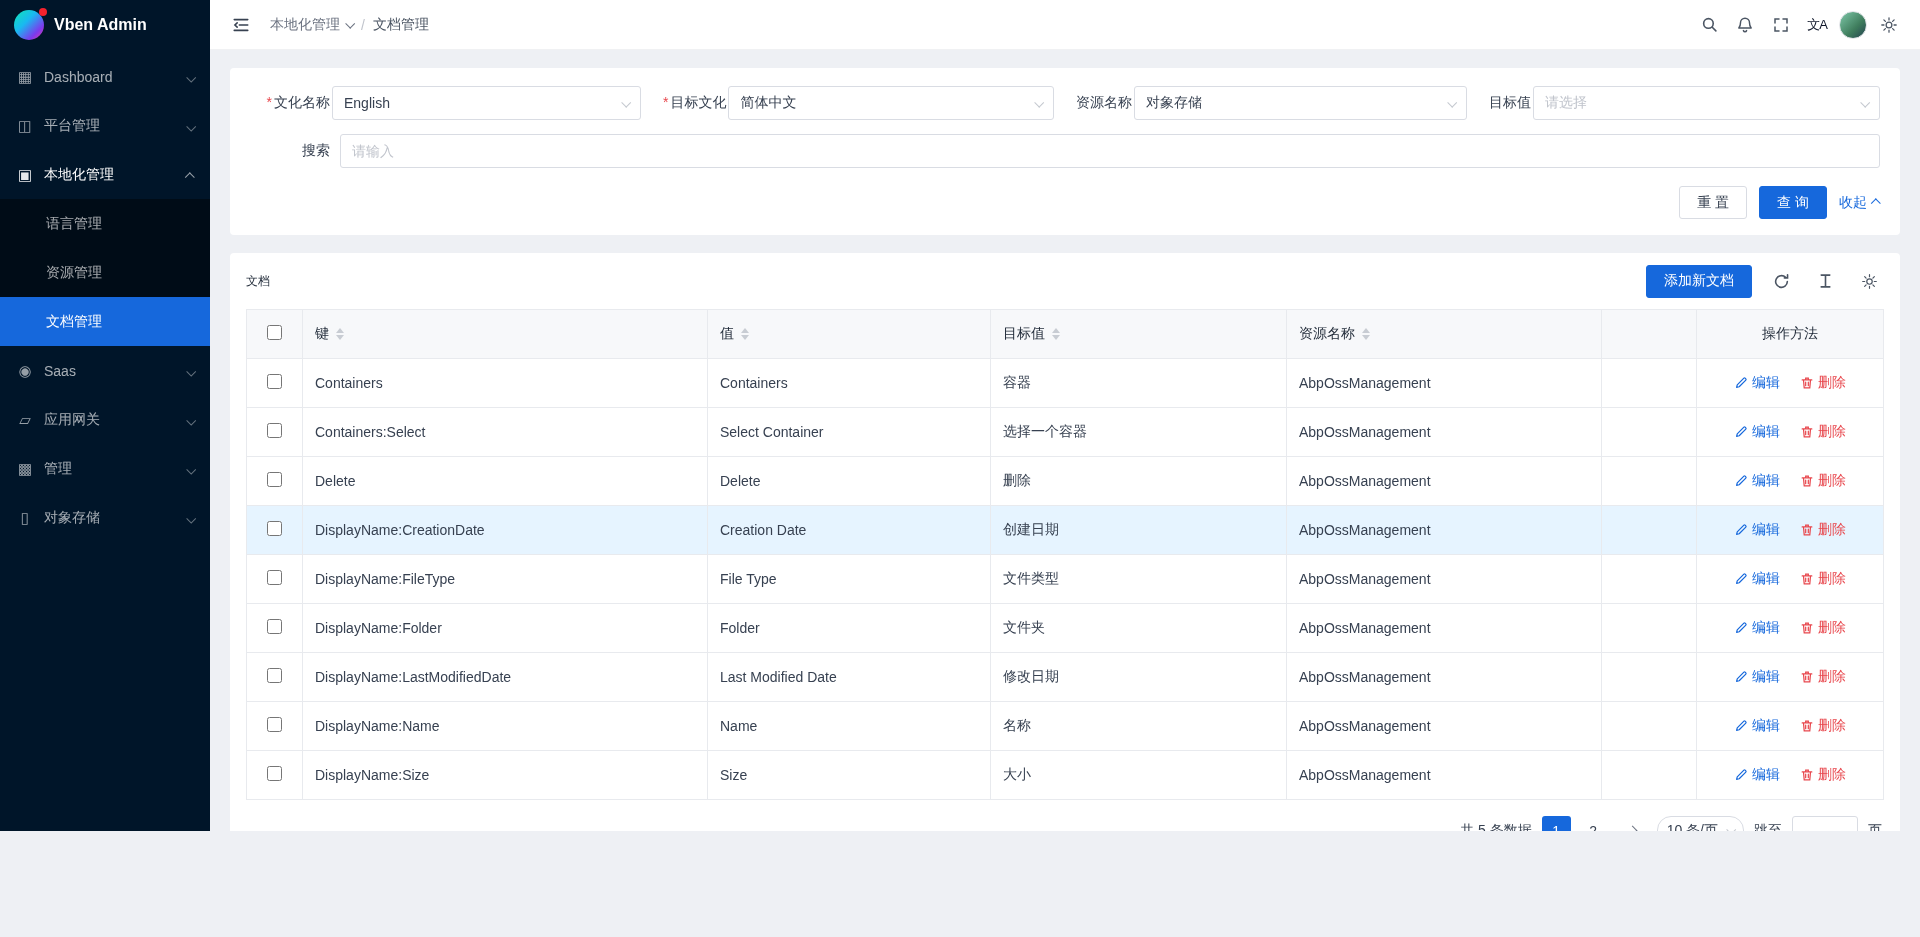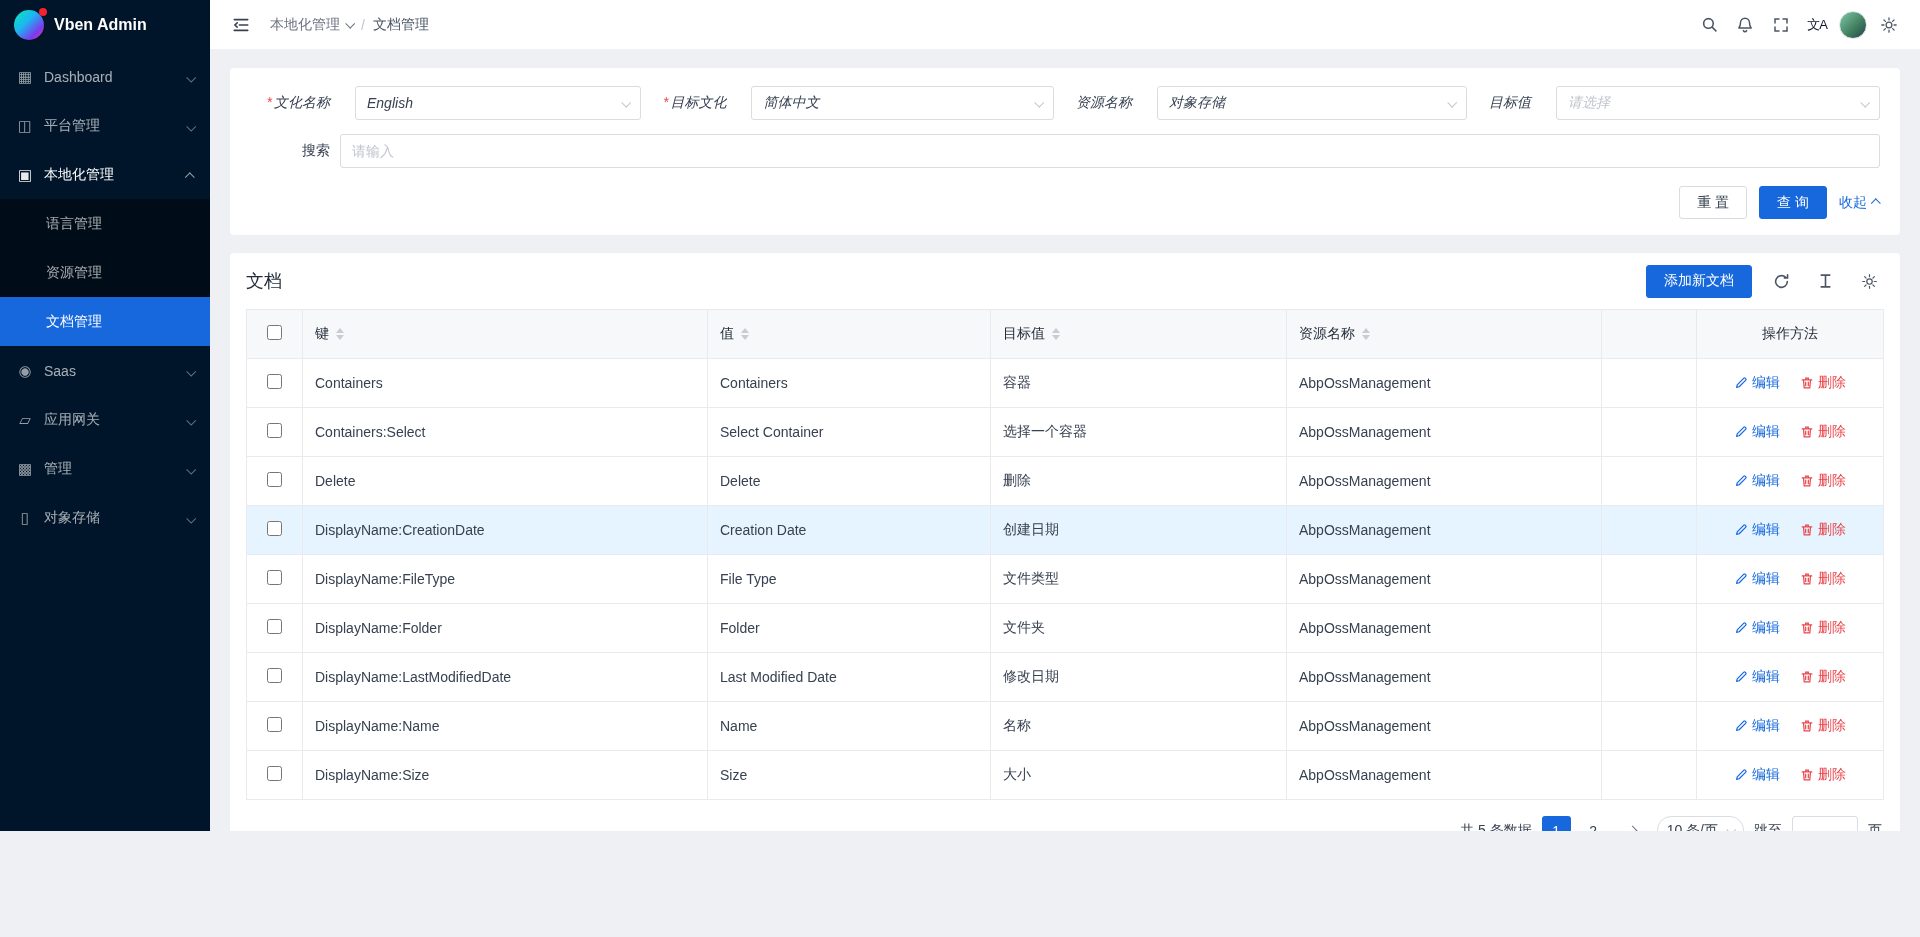--- a/index.html
+++ b/index.html
@@ -42,40 +42,40 @@
   .avatar { width:28px; height:28px; border-radius:50%; background:linear-gradient(135deg,#7ec8a9,#3f7d5d 60%,#23424f); border:1px solid #e2e4e8; cursor:pointer; }
   .translate-glyph { font-size:13px; letter-spacing:-1px; }
 
   .content { flex:1; padding:18px 20px; overflow:hidden; }
 
   .card { background:#ffffff; border-radius:4px; }
 
   
   .filter-card { padding:18px 20px 16px; }
   .filter-grid { display:grid; grid-template-columns:repeat(4,1fr); column-gap:22px; row-gap:14px; }
-  .field { display:flex; align-items:center; gap:25px; min-width:0;font-style:italic; }
+  .field { display:flex; align-items:center; gap:2px; min-width:0; }
   .field-label { flex-shrink:0; text-align:right; color:#374151; font-size:14px; white-space:nowrap; }
   .field-label.w80 { width:80px; }
   .star { color:#e8464c; margin-right:2px; }
   .select-box { flex:1; height:34px; border:1px solid #d9dce3; border-radius:3px; background:#fff;
     display:flex; align-items:center; justify-content:space-between; padding:0 11px; font-size:14px; color:#374151; cursor:pointer; min-width:0; }
   .select-box .chev { color:#c4c8cf; flex-shrink:0; margin-left:8px; }
   .placeholder { color:#c0c4cc; }
   .search-row { grid-column:1 / -1; display:flex; align-items:center; gap:10px; }
   .text-input { flex:1; height:34px; border:1px solid #d9dce3; border-radius:3px; padding:0 11px; font-size:14px; color:#374151; outline:none; }
   .text-input::placeholder { color:#c0c4cc; }
   .filter-actions { display:flex; justify-content:flex-end; align-items:center; gap:12px; margin-top:18px; }
   .btn { height:33px; padding:0 17px; border-radius:3px; font-size:14px; border:1px solid #d9dce3; background:#fff; color:#374151; cursor:pointer; }
   .btn.primary { background:#1668dc; border-color:#1668dc; color:#ffffff; }
   .link-btn { color:#1668dc; font-size:14px; display:inline-flex; align-items:center; gap:6px; cursor:pointer; background:none; border:none; }
 
   
   .table-card { margin-top:18px; padding:0 16px 8px; }
   .table-toolbar { height:56px; display:flex; align-items:center; gap:16px; }
-  .table-title { font-size:18px; color:#1f2937; }
+  .table-title { font-size:12px; color:#1f2937; }
   .toolbar-right { margin-left:auto; display:flex; align-items:center; gap:14px; }
 
   table { width:100%; border-collapse:collapse; table-layout:fixed; }
   th,td { border:1px solid #e8eaee; height:49px; padding:0 12px; font-size:14px; overflow:hidden; white-space:nowrap; text-overflow:ellipsis; }
   th { background:#f7f8fa; color:#1f2937; font-weight:500; text-align:left; }
   td { color:#374151; background:#fff; }
   tr.hl td { background:#e6f4ff; }
   .col-check { text-align:center; }
   .col-actions { text-align:center; }
   input[type="checkbox"] { width:15px; height:15px; cursor:pointer; accent-color:#1668dc; }

